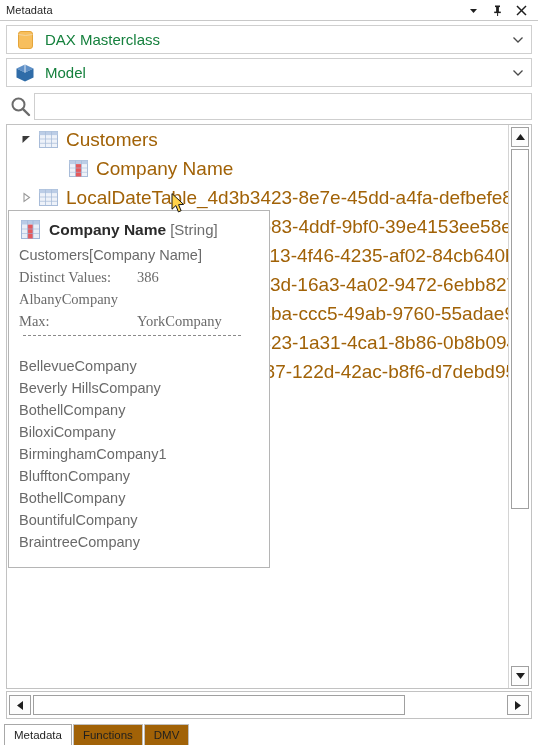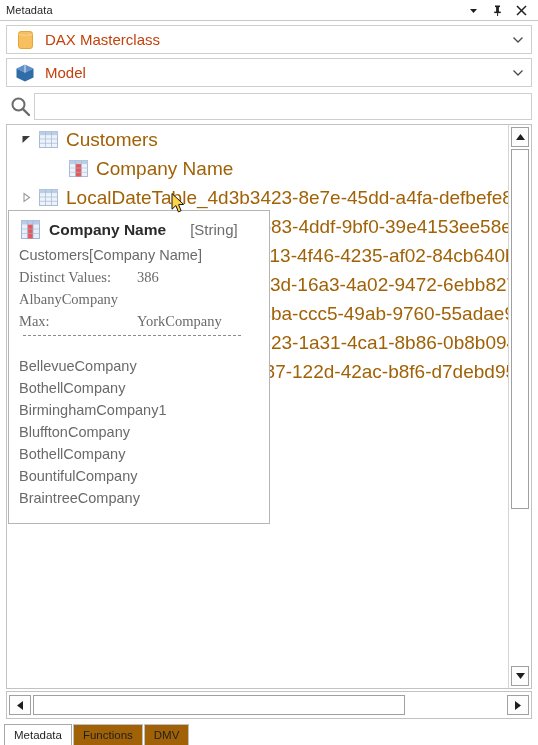--- a/index.html
+++ b/index.html
@@ -90,21 +90,21 @@
     width: 20px;
     height: 22px;
     flex: 0 0 20px;
     margin-right: 10px;
     display: flex;
     align-items: center;
     justify-content: center;
   }
   .combo .clabel {
     font-size: 15px;
-    color: #c2410c;
+    color: #15803d;
     font-family: "Liberation Sans", sans-serif;
     flex: 1 1 auto;
     white-space: nowrap;
     overflow: hidden;
   }
   .combo .caret {
     flex: 0 0 14px;
     display: flex;
     align-items: center;
     justify-content: center;
@@ -329,21 +329,21 @@
   .tt-title {
     font-size: 15.5px;
     font-weight: bold;
     color: #2a2a2a;
     font-family: "Liberation Sans", sans-serif;
   }
   .tt-type {
     font-size: 15px;
     color: #6d6d6d;
     font-family: "Liberation Sans", sans-serif;
-    margin-left: 24px;
+    margin-left: 4px;
   }
   .tt-line {
     font-size: 14.5px;
     color: #6a6a6a;
     font-family: "Liberation Sans", sans-serif;
     line-height: 22px;
     white-space: nowrap;
   }
   .tt-kv {
     display: flex;
@@ -693,21 +693,23 @@
 
       <div class="tt-kv">
         <span class="k">Max:</span>
         <span class="v">YorkCompany</span>
       </div>
 
       <div class="tt-sep"></div>
 
       <div class="tt-samples" id="tt-samples">
           <div class="tt-sample">BellevueCompany</div>
+          <div class="tt-sample">Beverly HillsCompany</div>
           <div class="tt-sample">BothellCompany</div>
+          <div class="tt-sample">BiloxiCompany</div>
           <div class="tt-sample">BirminghamCompany1</div>
           <div class="tt-sample">BlufftonCompany</div>
           <div class="tt-sample">BothellCompany</div>
           <div class="tt-sample">BountifulCompany</div>
           <div class="tt-sample">BraintreeCompany</div>
         </div>
     </div>
 
     <span class="cursor">
       <svg width="15" height="21" viewBox="0 0 15 21">

